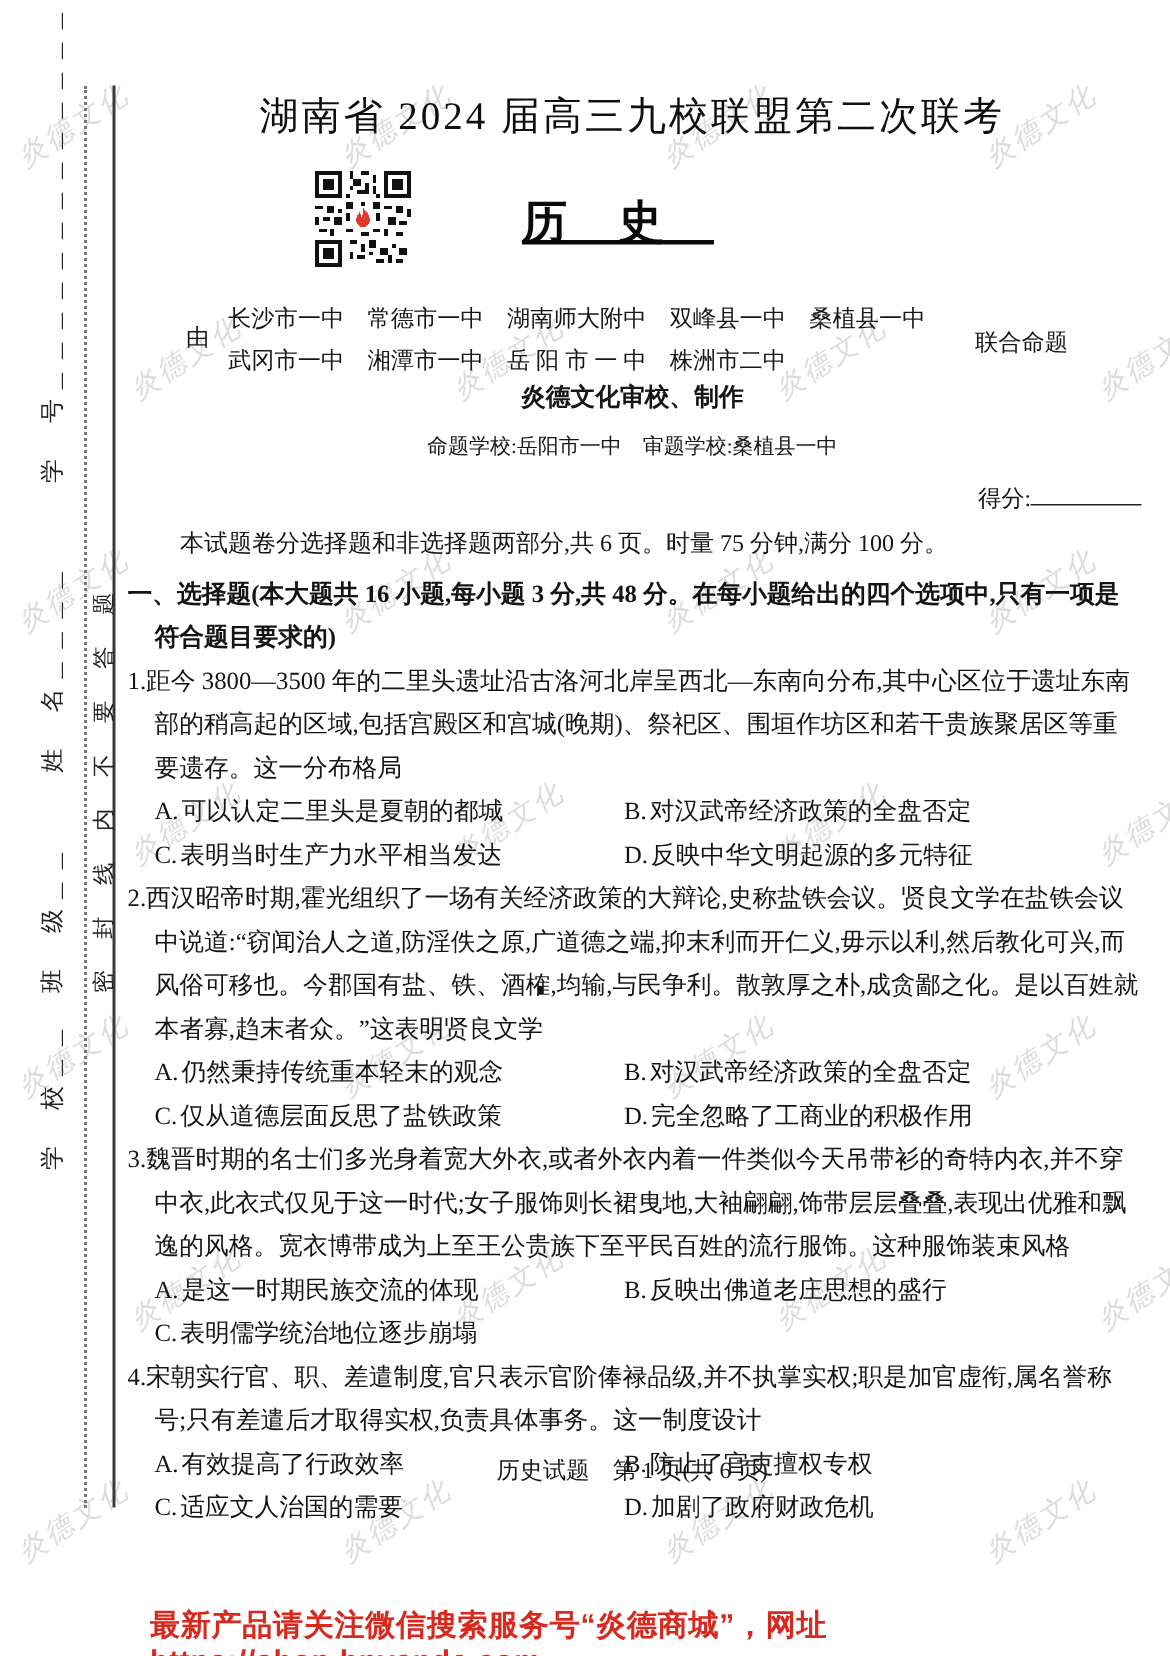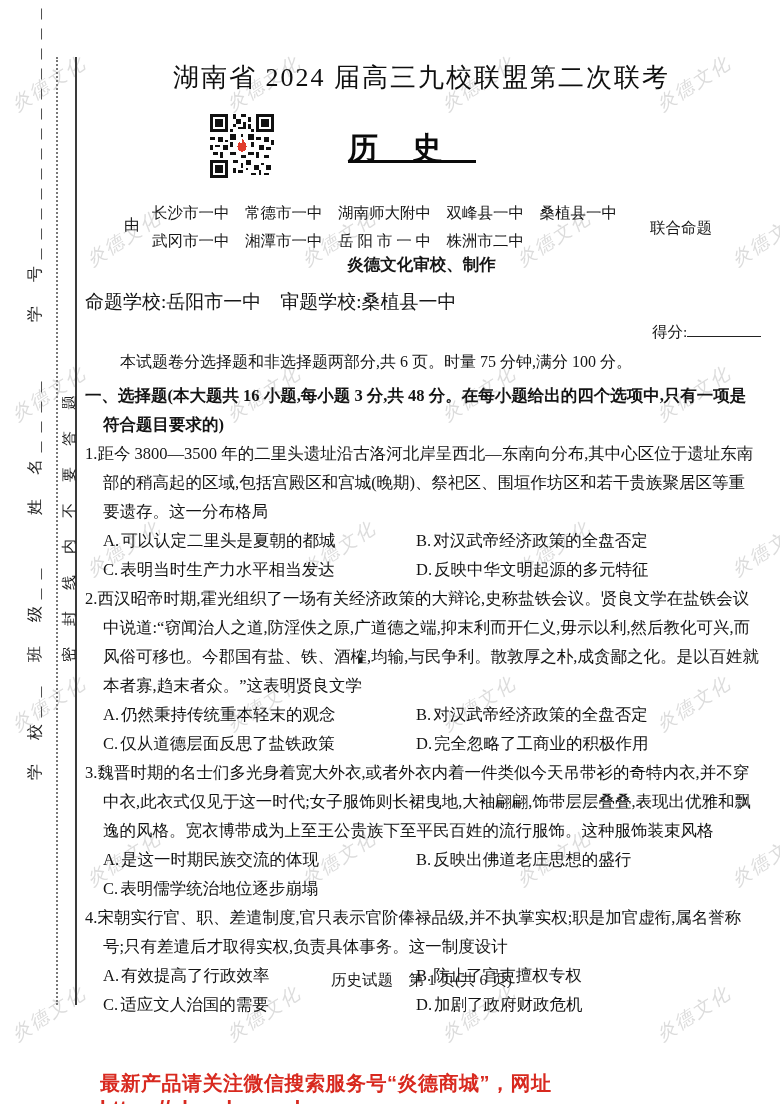--- a/index.html
+++ b/index.html
@@ -32,22 +32,22 @@
   .qr{position:absolute;left:210px;top:114px;width:64px;height:64px;z-index:1;}
   .subject{position:absolute;left:348px;top:128px;font-size:30px;font-weight:bold;
       letter-spacing:34px;color:#0a0a0a;z-index:1;text-decoration:underline;}
   .by-label{position:absolute;left:124px;top:215px;font-size:15.5px;z-index:1;}
   .schools{position:absolute;left:152px;top:199px;width:480px;font-size:15.5px;
       line-height:28px;z-index:1;}
   .joint-label{position:absolute;left:650px;top:218px;font-size:15.5px;z-index:1;}
   .producer{position:absolute;left:85px;right:22px;top:254px;text-align:center;
       font-size:16.5px;font-weight:bold;z-index:1;
       font-family:"Liberation Sans","DejaVu Sans",sans-serif;}
-  .setters{position:absolute;left:85px;right:22px;top:289px;
-      font-size:19px;z-index:1;}
+  .setters{position:absolute;left:85px;right:22px;top:289px;text-align:center;
+      font-size:14px;z-index:1;}
   .score{position:absolute;left:652px;top:322px;font-size:15.5px;z-index:1;}
   .score .blank{display:inline-block;width:74px;border-bottom:1.5px solid #222;
       height:14px;vertical-align:baseline;}
   .notice{position:absolute;left:120px;top:352px;font-size:16px;z-index:1;}
   
   .content{position:absolute;left:85px;width:675px;top:381px;z-index:1;
       font-size:16.5px;line-height:29px;color:#141414;}
   .hang{padding-left:18px;text-indent:-18px;}
   .sec-head{font-weight:bold;}
   .opts{display:grid;grid-template-columns:313px auto;padding-left:18px;}

